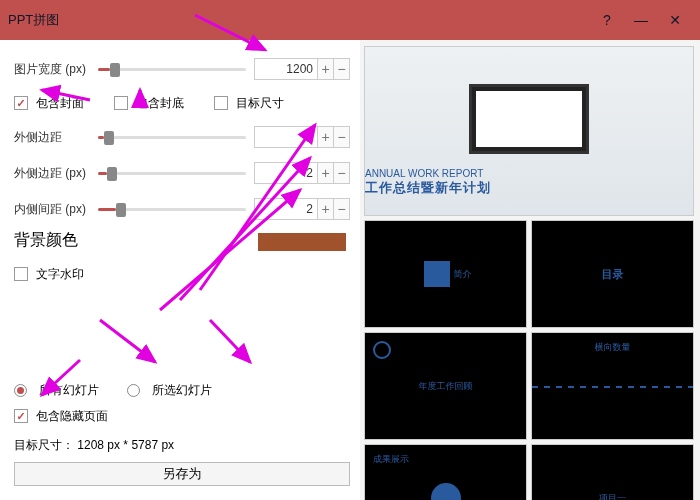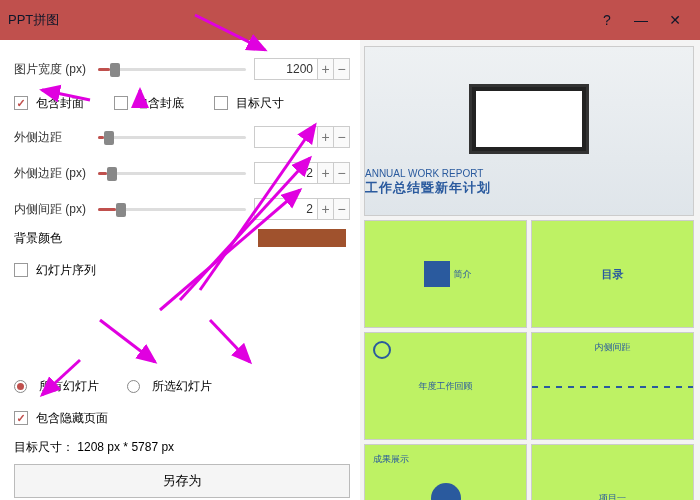--- a/index.html
+++ b/index.html
@@ -21,23 +21,23 @@
 .chkrow{display:flex;align-items:center;gap:8px;font-size:12px;height:26px}
 .chk{width:14px;height:14px;border:1px solid #999;display:inline-flex;align-items:center;justify-content:center;background:#fff;font-size:11px;color:#c0504d;cursor:pointer}
 .chk.on::after{content:"✓";font-weight:bold}
 .chkgroup{display:flex;gap:30px;margin:2px 0 6px}
 .bgcolor{display:flex;align-items:center;gap:8px;margin:4px 0 8px}
 .bgswatch{width:88px;height:18px;background:#a0522d}
 .radiorow{display:flex;gap:28px;margin-top:90px;font-size:12px;align-items:center}
 .radio{width:13px;height:13px;border:1px solid #888;border-radius:50%;display:inline-flex;align-items:center;justify-content:center;margin-right:4px;cursor:pointer}
 .radio.on::after{content:"";width:7px;height:7px;background:#c0504d;border-radius:50%}
 .tgt{font-size:12px;color:#000000;margin:8px 0}
-.savebtn{width:336px;height:34px;border:1px solid #bbb;background:#f5f5f5;font-size:13px;cursor:pointer;display:flex;align-items:center;justify-content:center}
+.savebtn{width:336px;height:24px;border:1px solid #bbb;background:#f5f5f5;font-size:13px;cursor:pointer;display:flex;align-items:center;justify-content:center}
 .thumbgrid{display:grid;grid-template-columns:1fr 1fr;gap:4px}
-.slide{background:#bef264;border:1px solid #ccc;height:108px;display:flex;align-items:center;justify-content:center;font-size:9px;color:#2a5a9e;position:relative;overflow:hidden}
+.slide{background:#000000;border:1px solid #ccc;height:108px;display:flex;align-items:center;justify-content:center;font-size:9px;color:#2a5a9e;position:relative;overflow:hidden}
 .s1{height:170px;grid-column:1/3;background:linear-gradient(180deg,#eef1f3,#dfe5ea)}
 .s1 .laptop{width:120px;height:70px;background:#222;border:3px solid #333;position:relative;top:-12px}
 .s1 .laptop::after{content:"";position:absolute;inset:4px;background:#fff}
 .s1 .txt{position:absolute;bottom:18px;text-align:left;width:100%;font-size:10px;color:#2a5a9e}
 .s1 .txt b{font-size:13px;letter-spacing:1px}
 .blueblock{width:26px;height:26px;background:#2a5a9e;margin:4px}
 .dots{width:100%;height:2px;background:repeating-linear-gradient(90deg,#2a5a9e 0 6px,transparent 6px 12px);position:absolute;top:50%}
 .arrow{position:absolute;pointer-events:none}
 .ap{stroke:#e000e0;stroke-width:3;fill:none}
 .ah{fill:#e000e0}
@@ -113,43 +113,43 @@
           <div class="track"></div>
           <div class="track-fill" style="width:12%"></div>
           <div class="thumb" style="left:12%"></div>
         </div>
   <div class="numbox">2</div>
   <div class="pm">+</div>
   <div class="pm">−</div>
 </div>
 
 <div class="bgcolor">
-  <span class="lbl" style="width:auto;font-size:12px">背景颜色</span>
+  <span class="lbl" style="width:auto;font-size:16px">背景颜色</span>
 </div>
 <div style="display:flex;justify-content:flex-end;margin-top:-26px;margin-right:4px">
         <div class="bgswatch"></div>
       </div>
 
 <div class="chkrow" style="margin-top:10px">
         <span class="chk"></span>
-        <span>幻灯片序列</span>
+        <span>文字水印</span>
       </div>
 
 <div class="radiorow">
   <label class="chkrow">
           <span class="radio on"></span>
           <span>所有幻灯片</span>
         </label>
   <label class="chkrow">
           <span class="radio"></span>
           <span>所选幻灯片</span>
         </label>
 </div>
 
-<div class="chkrow" style="margin-top:6px">
+<div class="chkrow" style="">
         <span class="chk on"></span>
         <span>包含隐藏页面</span>
       </div>
 
 <div class="tgt">目标尺寸： 1208 px * 5787 px</div>
 
 <div class="savebtn">另存为</div>
 
 </div>
 
@@ -165,21 +165,21 @@
         </div>
   <div class="slide">
           <span style="font-size:11px;font-weight:bold">目录</span>
         </div>
   <div class="slide">
           <div style="position:absolute;left:8px;top:8px;width:18px;height:18px;border:2px solid #2a5a9e;border-radius:50%"></div>
           <span>年度工作回顾</span>
         </div>
   <div class="slide">
           <div class="dots"></div>
-          <span style="position:absolute;top:8px">内侧间距</span>
+          <span style="position:absolute;top:8px">横向数量</span>
         </div>
   <div class="slide">
           <span style="position:absolute;top:8px;left:8px">成果展示</span>
           <div style="width:30px;height:30px;background:#2a5a9e;border-radius:50%"></div>
         </div>
   <div class="slide">
           <span>项目一</span>
         </div>
 </div>
 </div>

